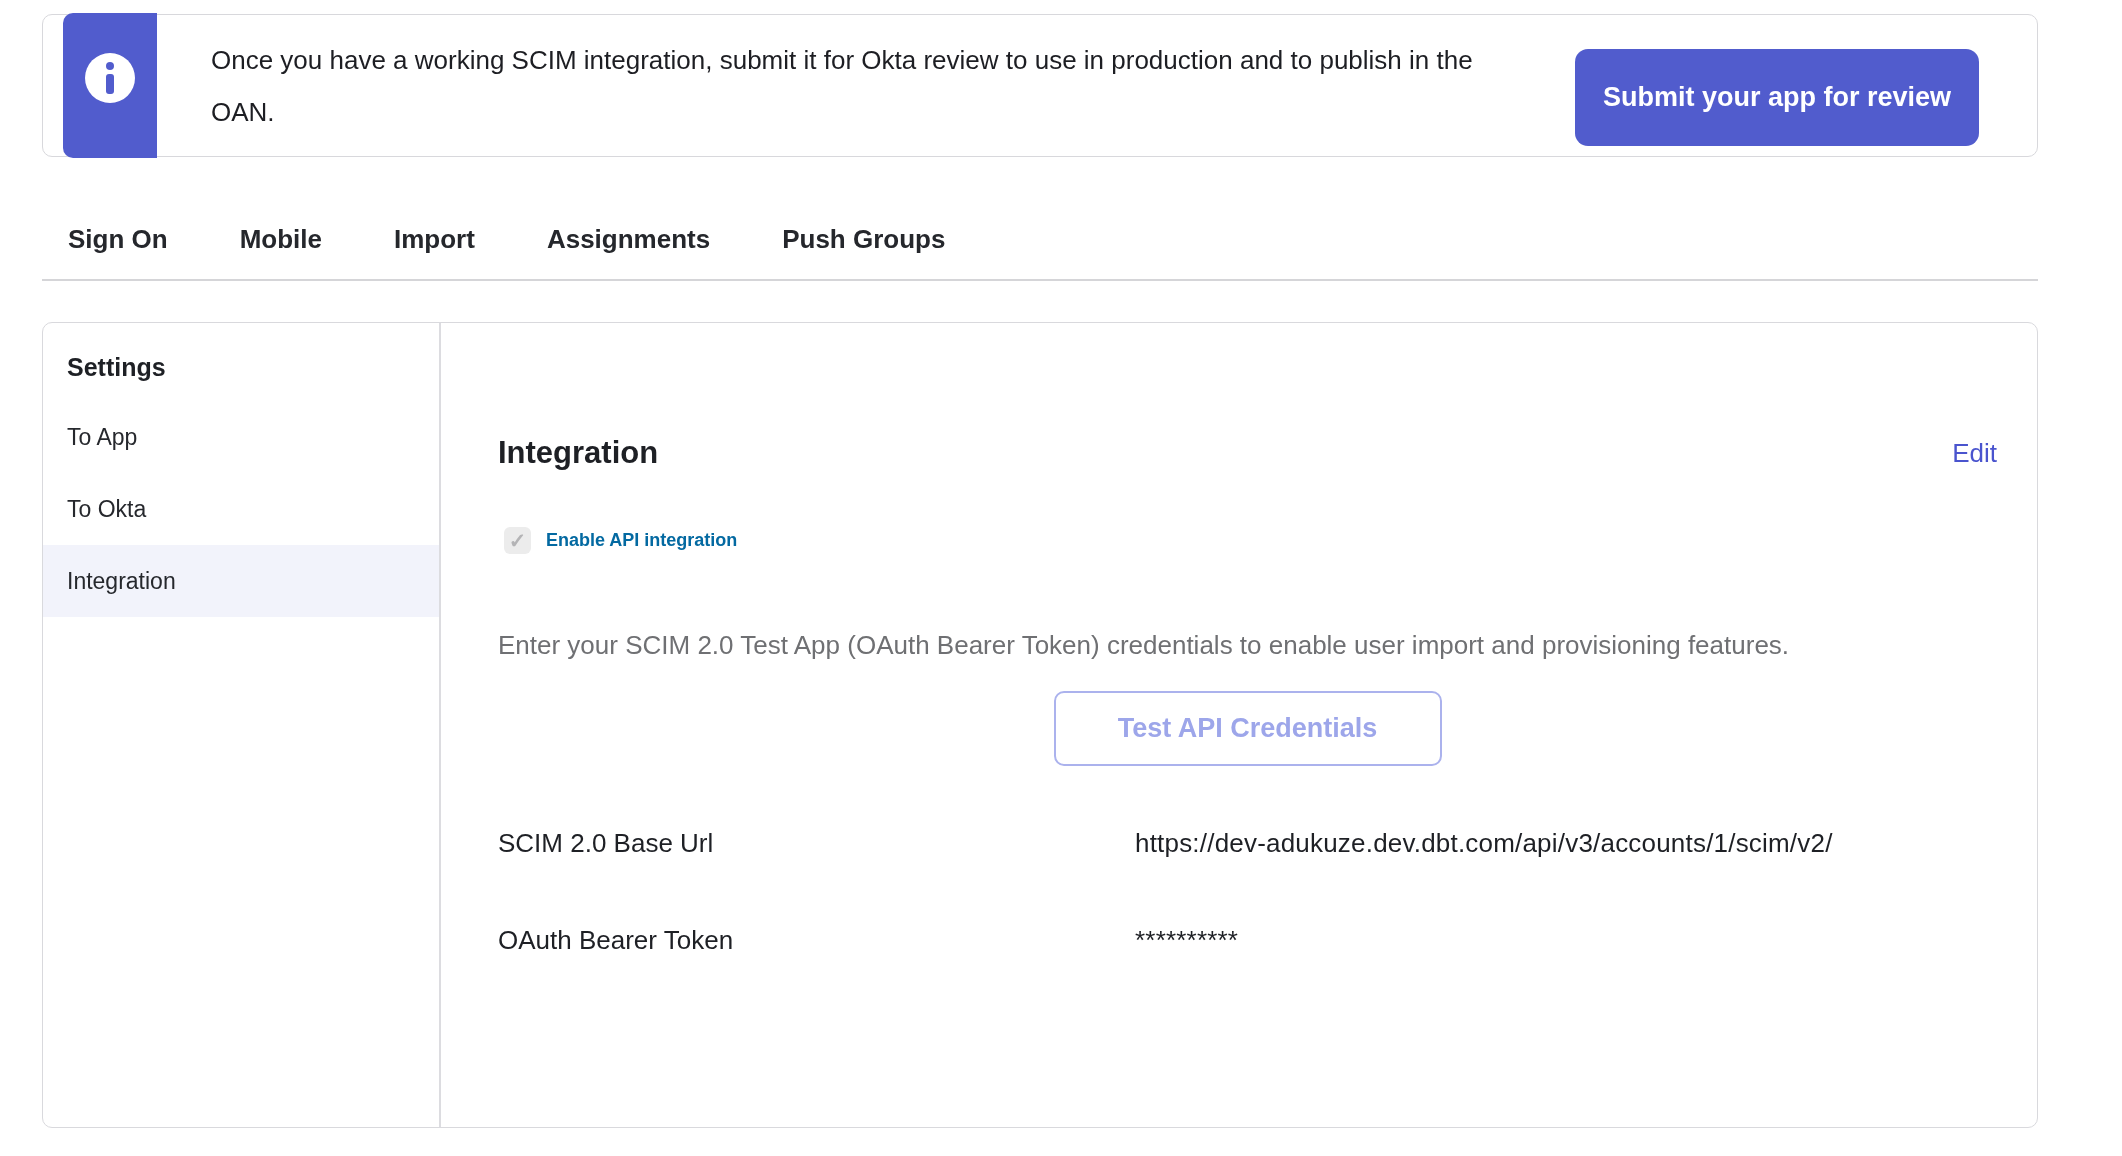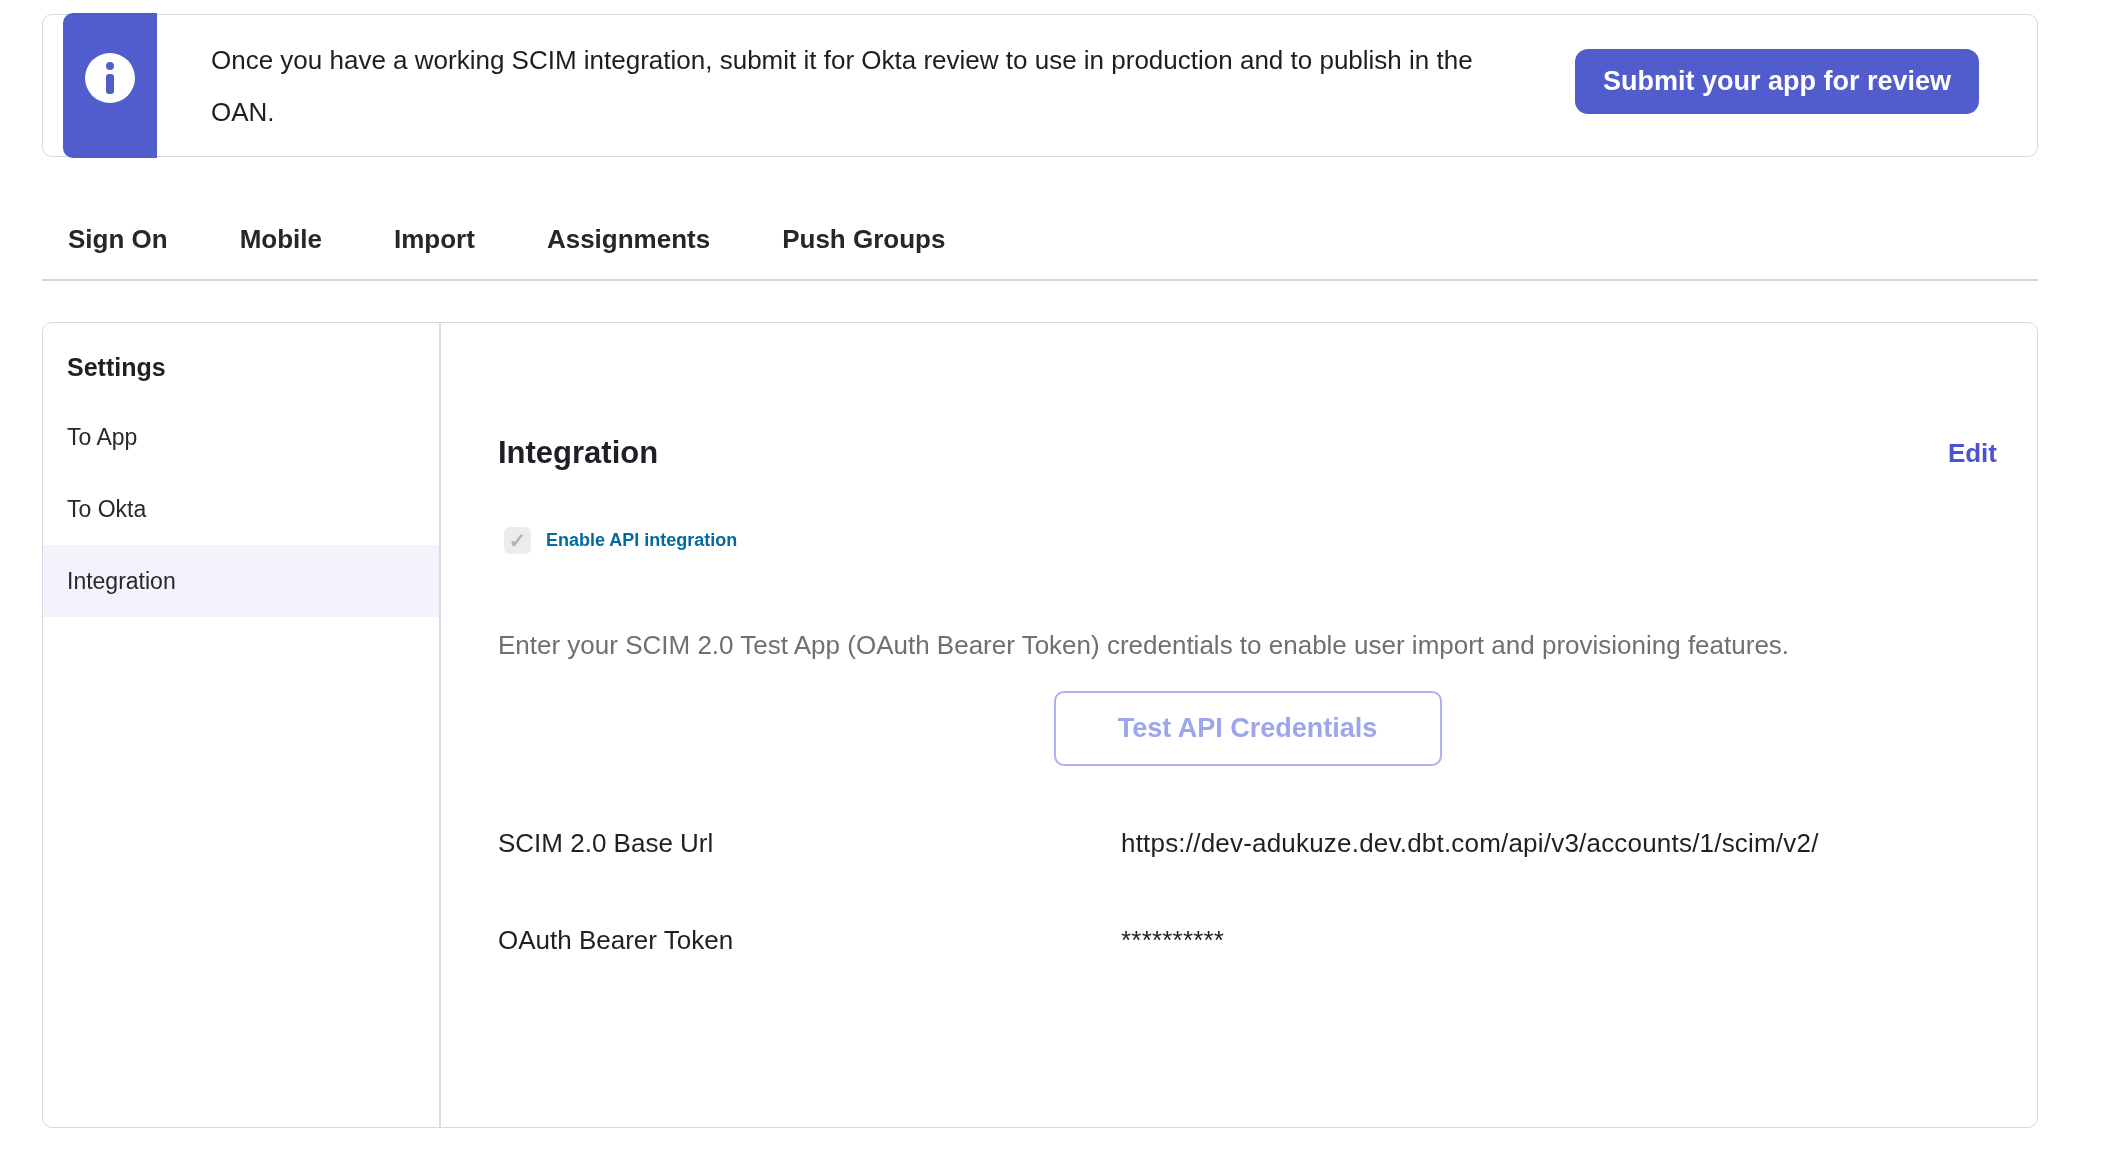--- a/index.html
+++ b/index.html
@@ -54,21 +54,21 @@
   .banner-message {
     margin-left: 54px;
     width: 1330px;
     font-size: 26px;
     line-height: 52px;
     color: #1d1e23;
   }
   .banner-btn {
     position: absolute;
     right: 58px; top: 34px;
-    width: 404px; height: 65px;
+    width: 404px; height: 97px;
     background: #515ccd;
     color: #ffffff;
     border: none;
     border-radius: 13px;
     font-family: "Liberation Sans", sans-serif;
     font-size: 27px;
     font-weight: bold;
     cursor: pointer;
   }
 
@@ -141,21 +141,21 @@
     align-items: center;
     justify-content: space-between;
   }
   .section-title {
     font-size: 31px;
     font-weight: bold;
     color: #1e2025;
   }
   .edit-link {
     font-size: 26px;
-    font-weight: bold;
+    font-weight: normal;
     color: #4a54ce;
     cursor: pointer;
     text-decoration: none;
   }
   .checkbox-row {
     margin-top: 56px;
     display: flex;
     align-items: center;
     gap: 15px;
     padding-left: 6px;
@@ -196,20 +196,21 @@
     color: #9da6ea;
     font-family: "Liberation Sans", sans-serif;
     font-size: 27px;
     font-weight: bold;
     cursor: pointer;
   }
   .field-row {
     display: flex;
     align-items: flex-start;
     margin-top: 62px;
+    gap: 14px;
   }
   .field-row + .field-row { margin-top: 66px; }
   .field-label {
     width: 623px;
     flex: 0 0 auto;
     font-size: 26px;
     color: #1e2025;
   }
   .field-value {
     font-size: 26px;

